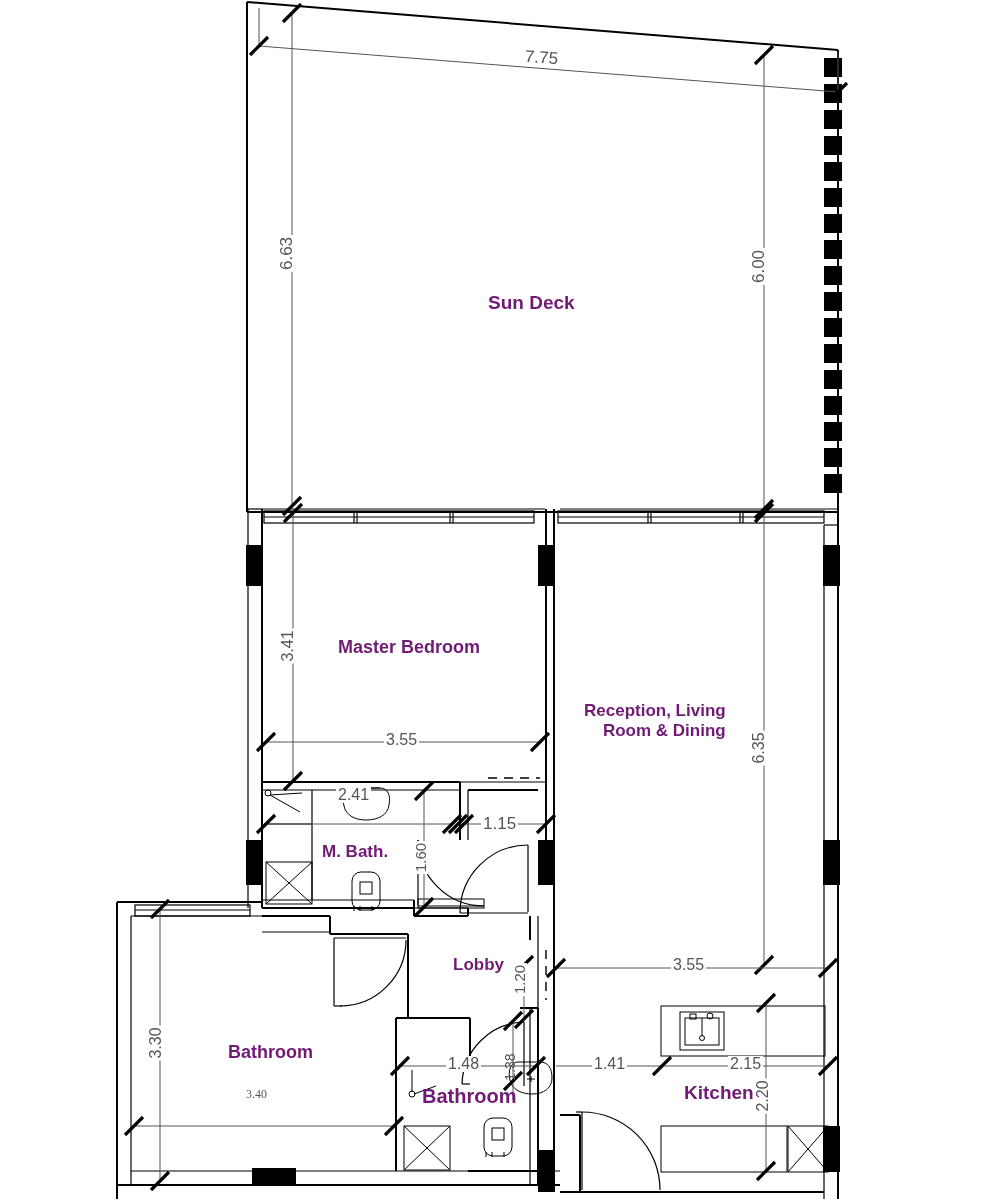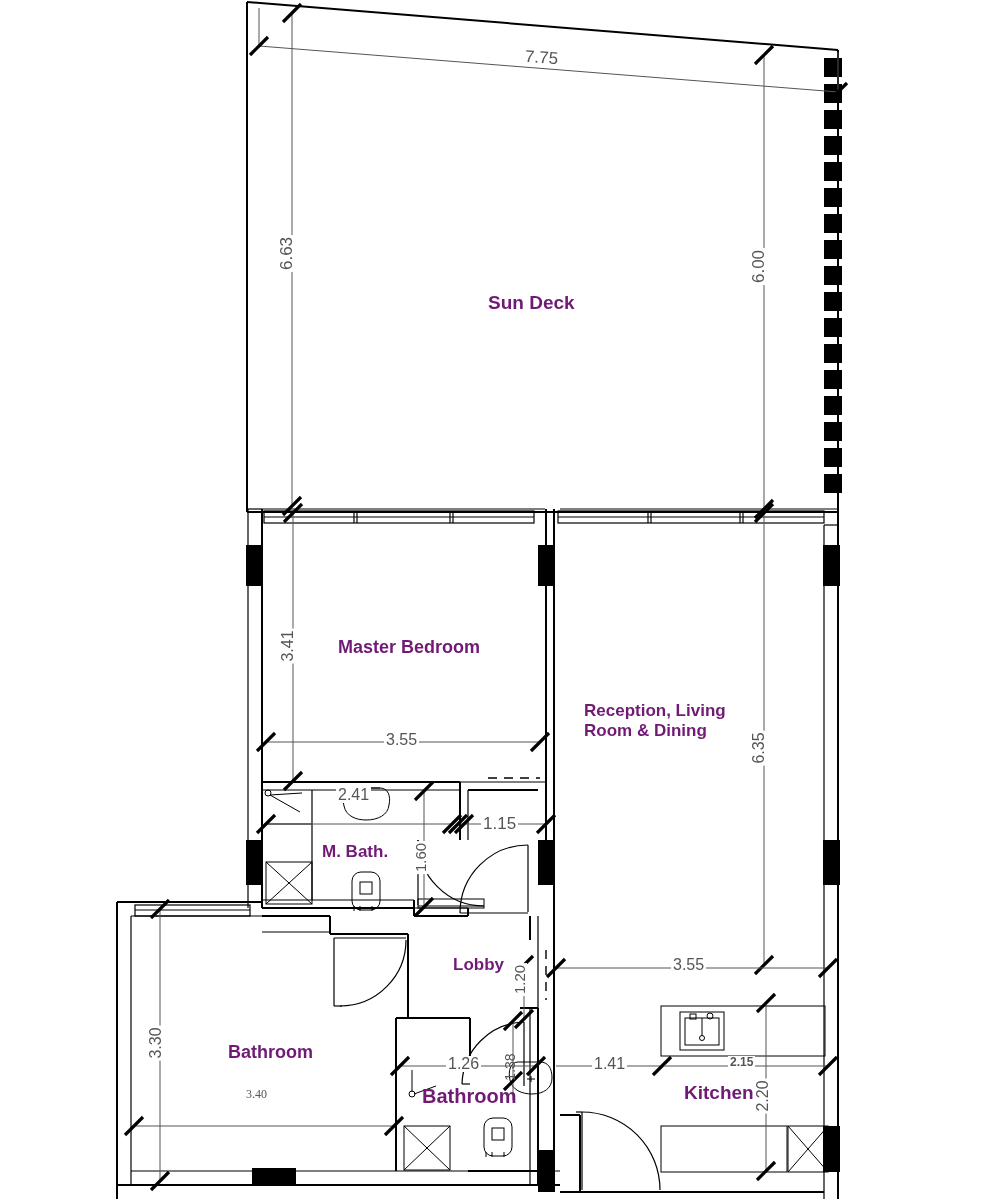--- a/index.html
+++ b/index.html
@@ -364,21 +364,21 @@
       <line class="dk" x1="757" y1="1012" x2="775" y2="994"></line>
       <line class="dk" x1="757" y1="1180" x2="775" y2="1162"></line>
     </g>
 
   </svg>
 
   <div class="roomlabel" style="left:488px;top:292px;font-size:19px;">Sun Deck</div>
 
   <div class="roomlabel" style="left:338px;top:637px;font-size:18px;">Master Bedroom</div>
 
-  <div class="roomlabel" style="left:584px;top:701px;font-size:17px;text-align:left;">
+  <div class="roomlabel" style="left:584px;top:701px;font-size:17px;text-align:right;">
     <div>Reception, Living</div>
     <div>Room &amp; Dining</div>
   </div>
 
   <div class="roomlabel" style="left:322px;top:842px;font-size:17px;">M. Bath.</div>
 
   <div class="roomlabel" style="left:453px;top:955px;font-size:17px;">Lobby</div>
 
   <div class="roomlabel" style="left:228px;top:1042px;font-size:18px;">Bathroom</div>
 
@@ -405,23 +405,23 @@
   <div class="dim vert" style="left:741px;top:740px;font-size:16px;transform:rotate(-90deg);">6.35</div>
 
   <div class="dim" style="left:671px;top:957px;font-size:16px;">3.55</div>
 
   <div class="dim vert" style="left:503px;top:972px;font-size:15px;transform:rotate(-90deg);">1.20</div>
 
   <div class="dim vert" style="left:138px;top:1035px;font-size:16px;transform:rotate(-90deg);">3.30</div>
 
   <div class="dim" style="left:244px;top:1088px;font-size:12px;font-family:Liberation Serif, serif;">3.40</div>
 
-  <div class="dim" style="left:446px;top:1056px;font-size:16px;">1.26</div>
+  <div class="dim" style="left:446px;top:1056px;font-size:16px;">1.48</div>
 
   <div class="dim vert" style="left:494px;top:1060px;font-size:14px;transform:rotate(-90deg);background:none;">1.38</div>
 
   <div class="dim" style="left:592px;top:1056px;font-size:16px;">1.41</div>
 
-  <div class="dim" style="left:728px;top:1056px;font-size:12px;font-weight:bold;">2.15</div>
+  <div class="dim" style="left:728px;top:1056px;font-size:16px;">2.15</div>
 
   <div class="dim vert" style="left:745px;top:1088px;font-size:16px;transform:rotate(-90deg);">2.20</div>
 
 </div>
 
 </body></html>

